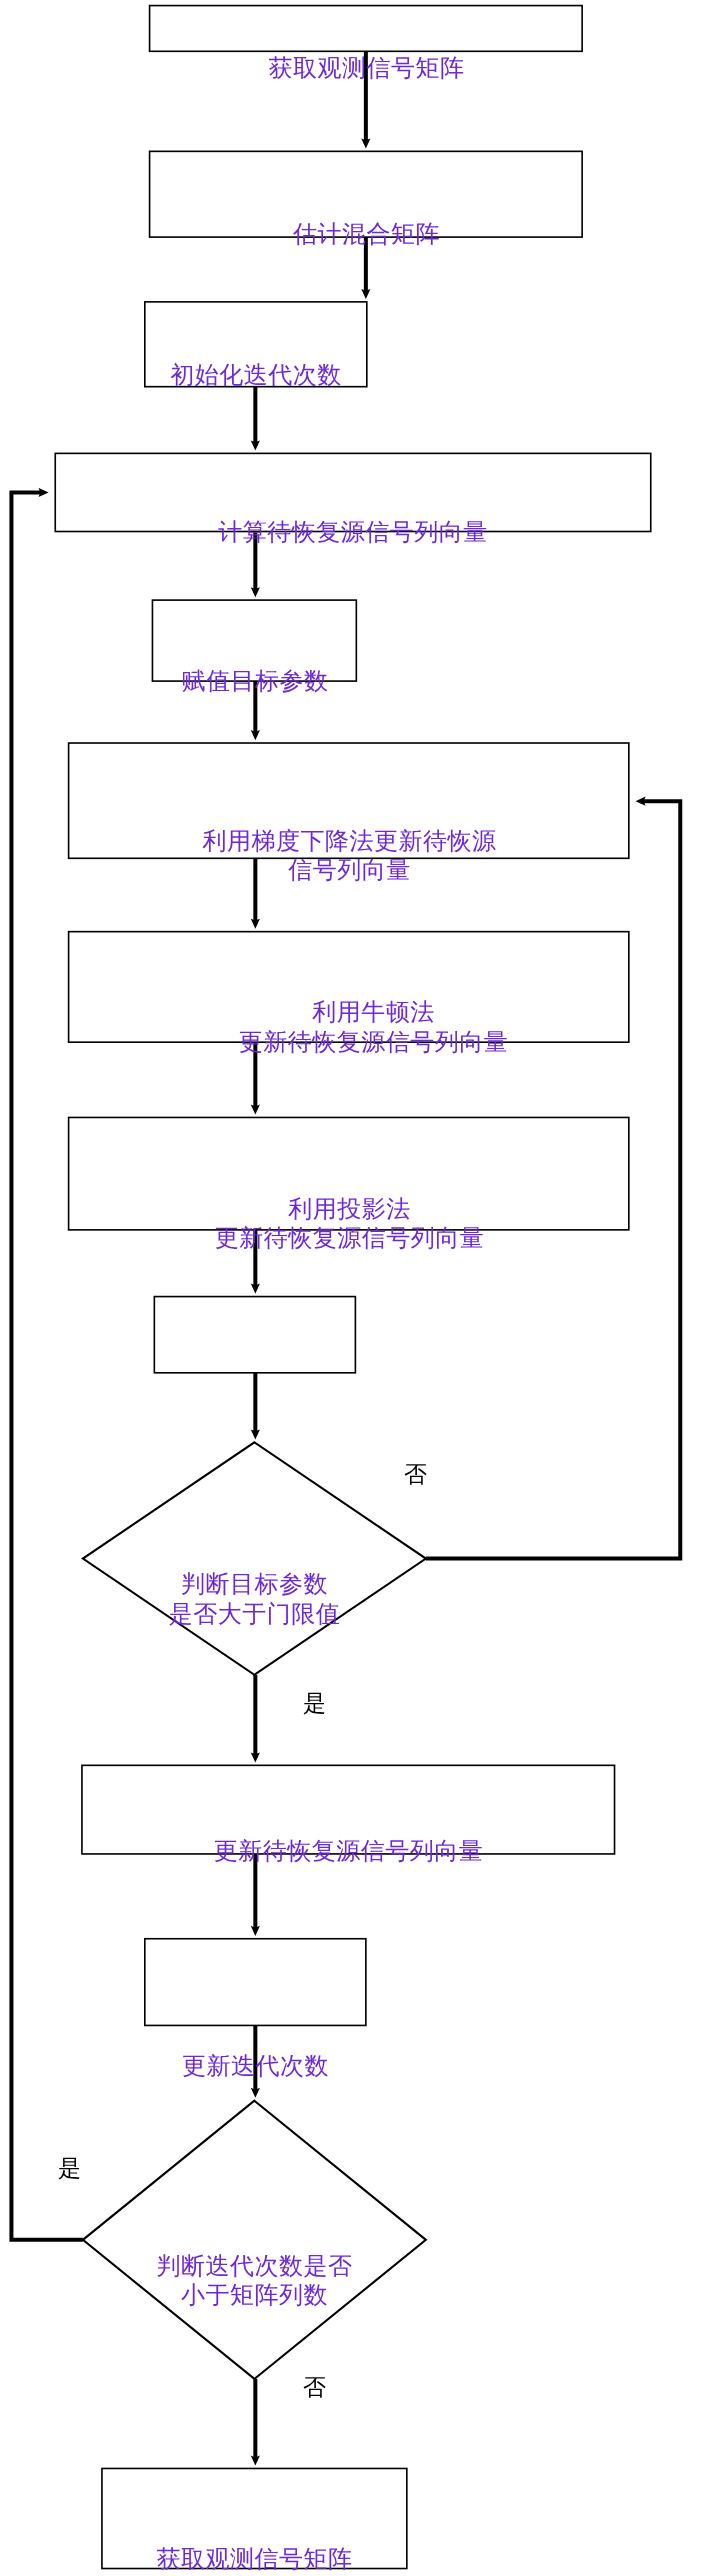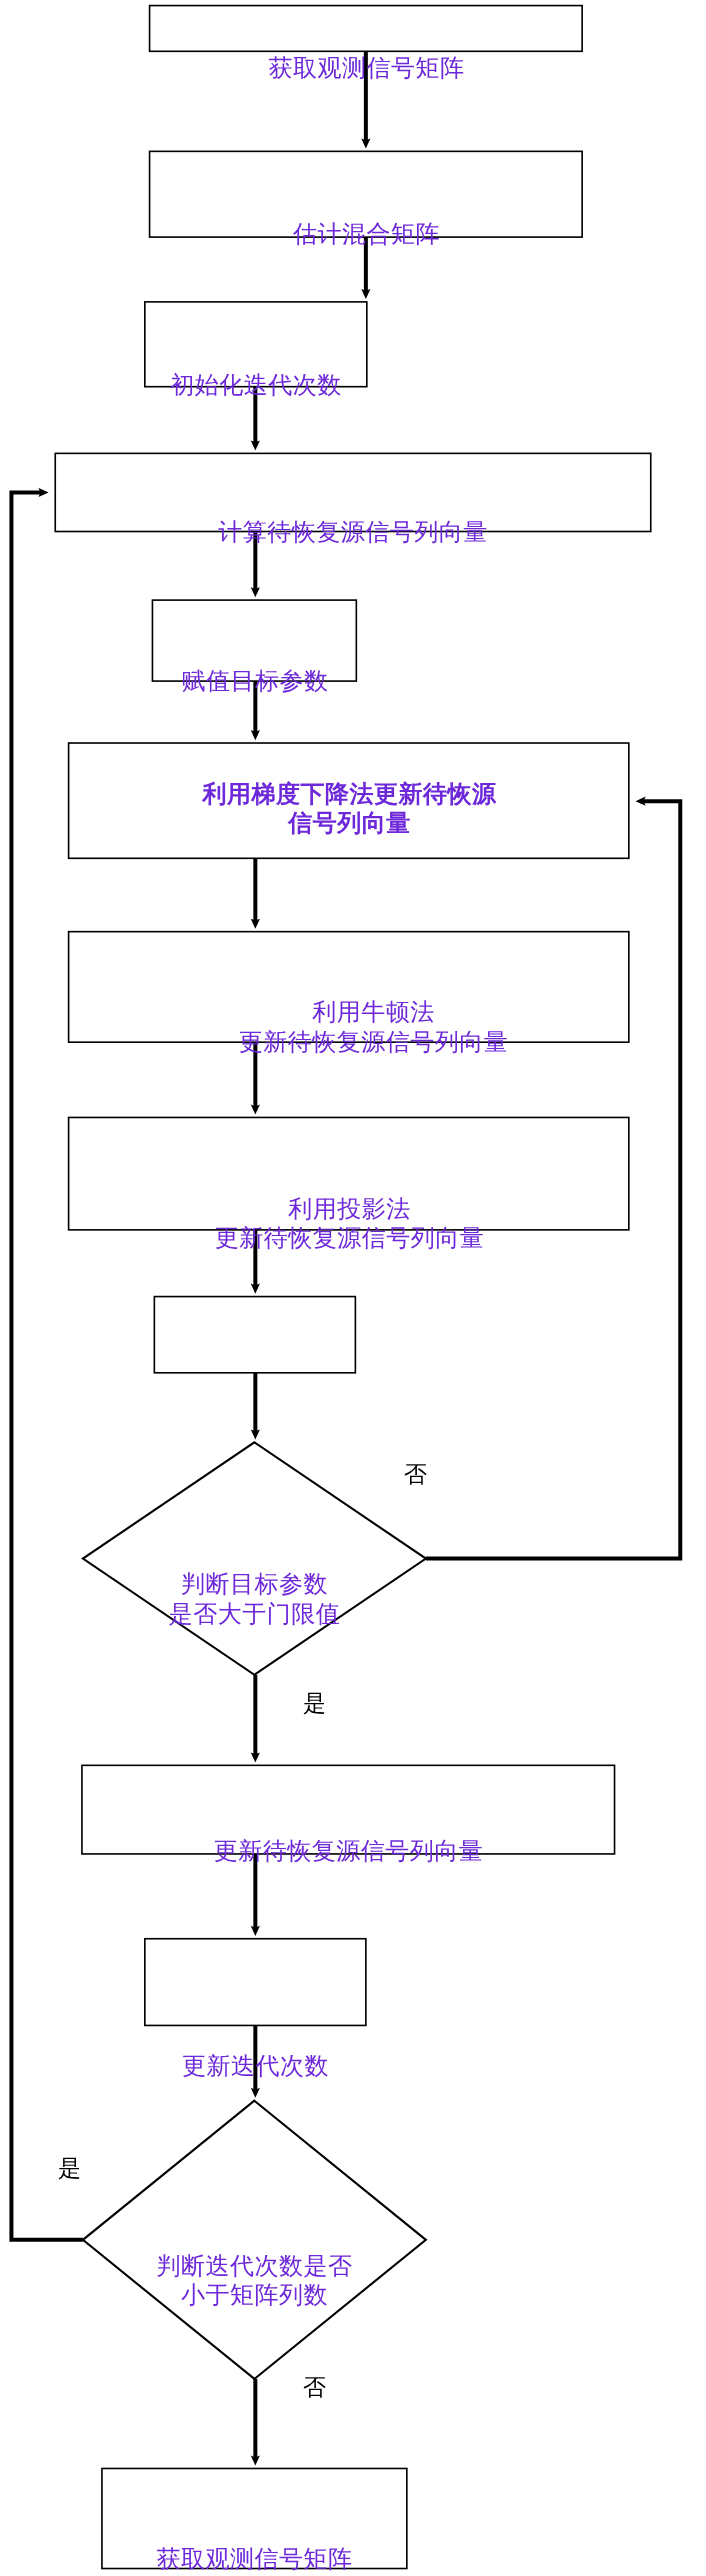--- a/index.html
+++ b/index.html
@@ -91,24 +91,24 @@
       <line x1="268" y1="1757" x2="268" y2="1844" marker-end="url(#arrow)"></line>
       <line x1="268" y1="1945" x2="268" y2="2026" marker-end="url(#arrow)"></line>
       <line x1="268" y1="2125" x2="268" y2="2196" marker-end="url(#arrow)"></line>
       <path d="M87,2350 L12,2350 L12,516 L46,516" marker-end="url(#arrow)"></path>
       <line x1="268" y1="2496" x2="268" y2="2582" marker-end="url(#arrow)"></line>
     </g>
   </svg>
 
   <div class="node-label" style="left:150px; top:4.8px;    width:433px; height:46px;">获取观测信号矩阵</div>
   <div class="node-label" style="left:150px; top:151px;  width:433px; height:86px;">估计混合矩阵</div>
-  <div class="node-label" style="left:145px; top:302px;  width:222px; height:85px;">初始化迭代次数</div>
+  <div class="node-label" style="left:145px; top:292px;  width:222px; height:85px;">初始化迭代次数</div>
   <div class="node-label" style="left:55px;  top:453px;  width:596px; height:78px;">计算待恢复源信号列向量</div>
   <div class="node-label" style="left:153px; top:600px;  width:204px; height:81px;border-radius:11px;">赋值目标参数</div>
-  <div class="node-label" style="left:69px;  top:721px;  width:561px; height:94px;font-weight:bold;">利用梯度下降法更新待恢源
+  <div class="node-label" style="left:69px;  top:768px;  width:561px; height:94px;">利用梯度下降法更新待恢源
 信号列向量</div>
   <div class="node-label" style="left:69px;  top:931px;  width:561px; height:111px;padding-left:24px;">利用牛顿法
 更新待恢复源信号列向量</div>
   <div class="node-label" style="left:69px;  top:1117px; width:561px; height:132px;">利用投影法
 更新待恢复源信号列向量</div>
   <div class="node-label" style="left:83px;  top:1503px; width:343px; height:111px;">判断目标参数
 是否大于门限值</div>
   <div class="node-label" style="left:82px;  top:1766px; width:533px; height:89px;">更新待恢复源信号列向量</div>
   <div class="node-label" style="left:145px; top:1982px; width:221px; height:87px;">更新迭代次数</div>
   <div class="node-label" style="left:83px;  top:2183px; width:343px; height:114px;">判断迭代次数是否

